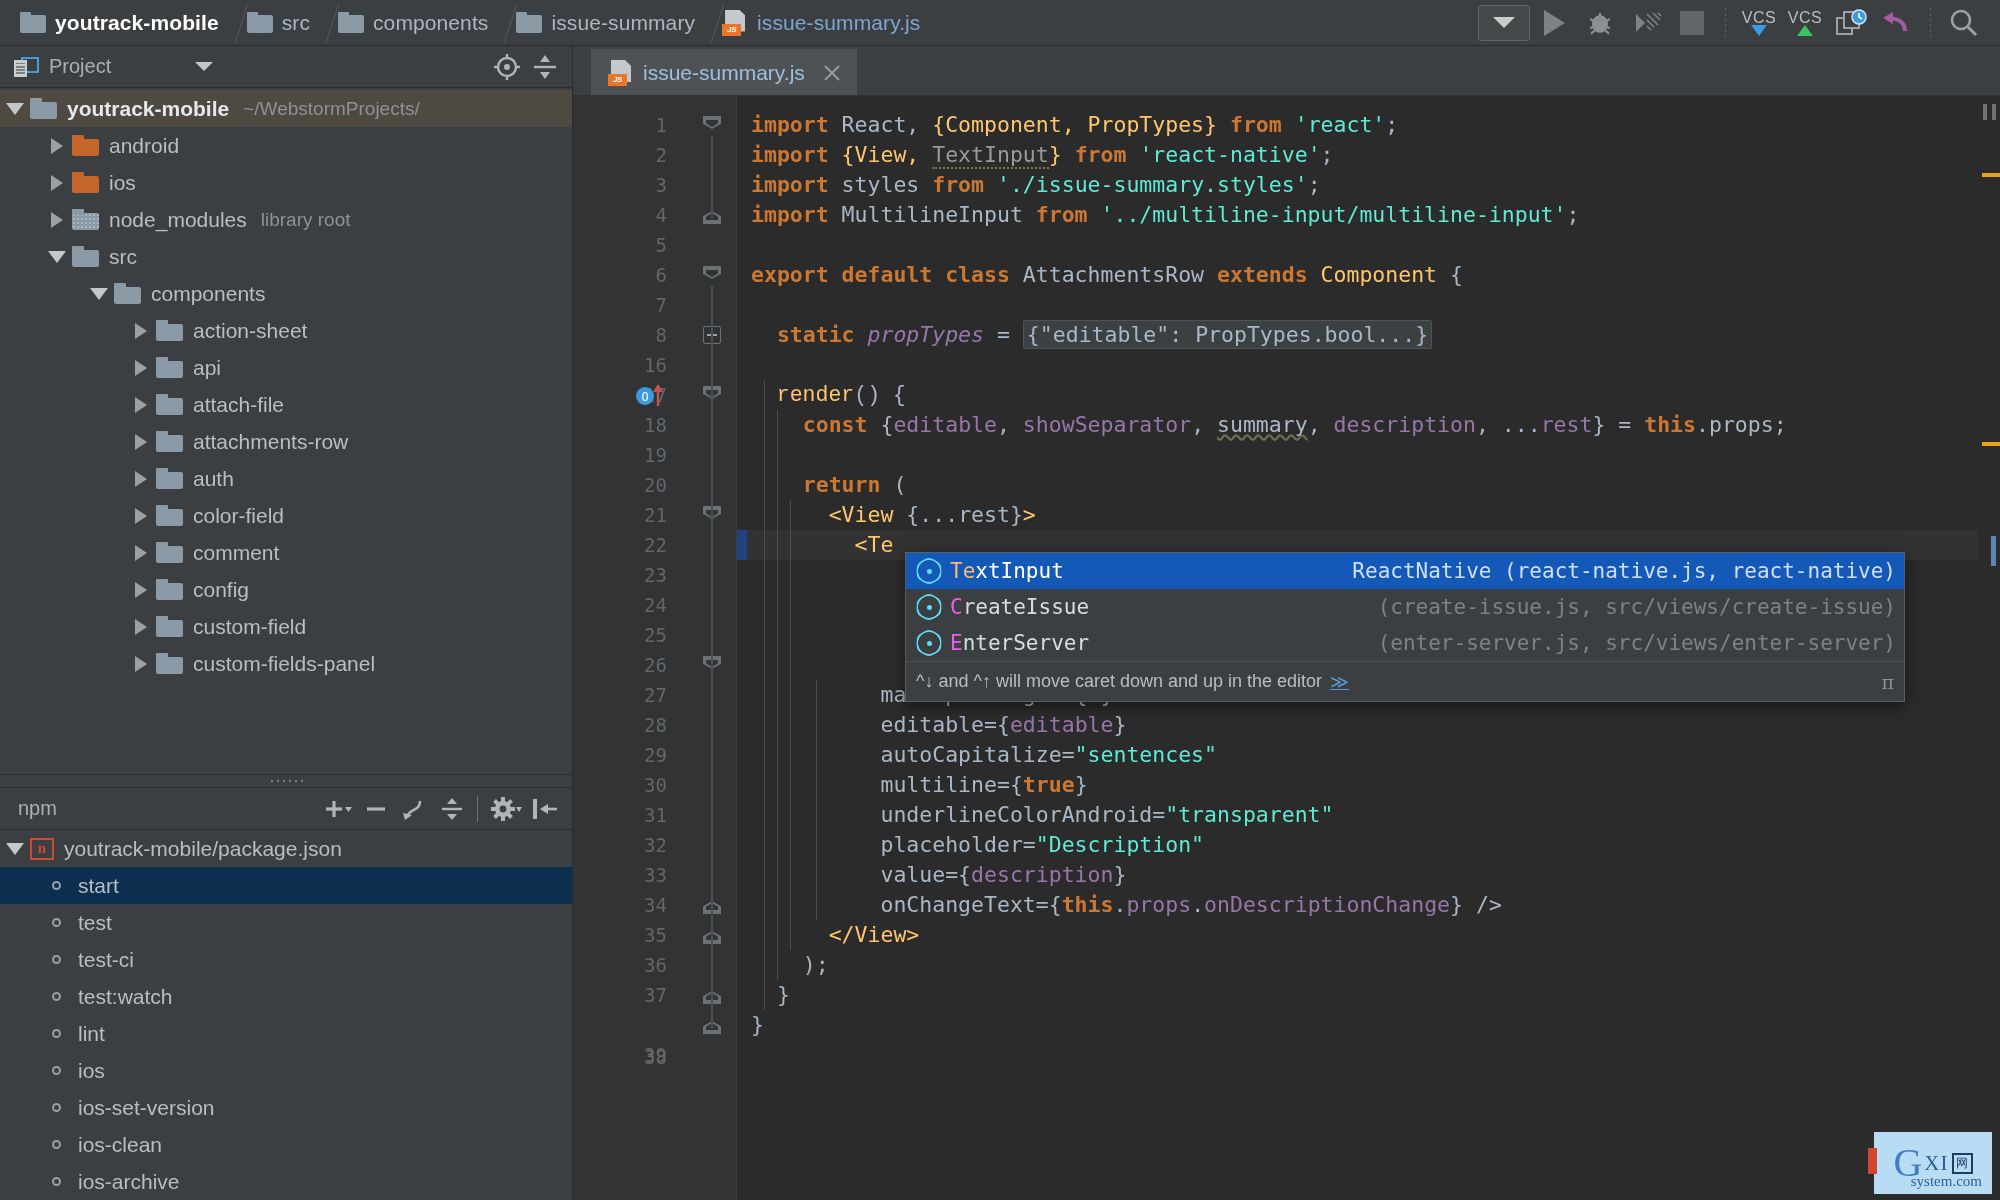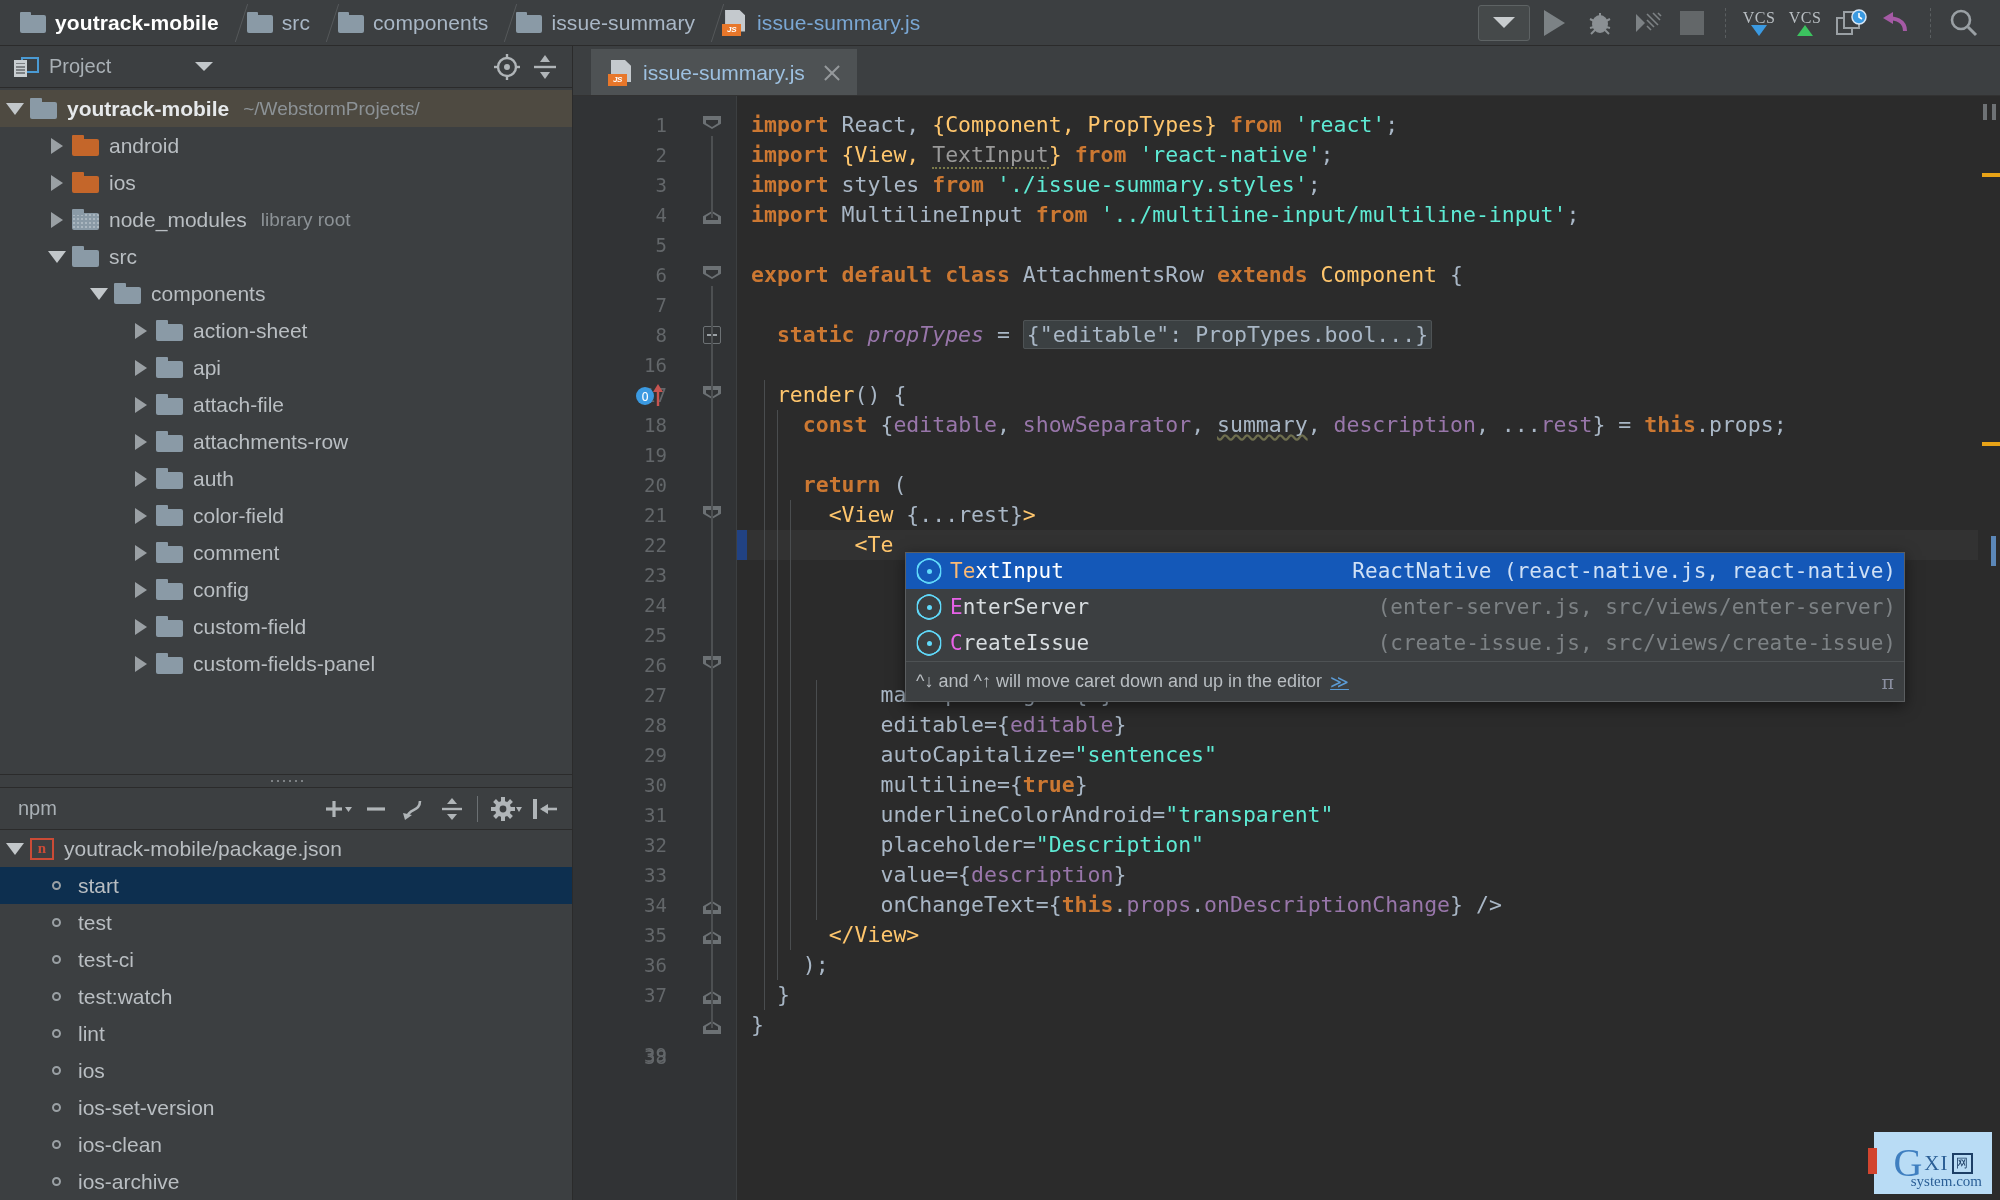--- a/index.html
+++ b/index.html
@@ -25,21 +25,21 @@
   .ficon::after { content:""; position:absolute; left:0; top:0px; width:11px; height:5px;
       background:#8a9aa6; border-radius:1px 1px 0 0; }
   .jsicon { width:24px; height:26px; margin-right:10px; position:relative; flex:0 0 24px; }
   .jsicon .pg { position:absolute; left:2px; top:0; width:20px; height:22px; background:#c4c9cd;
       clip-path:polygon(0 0,70% 0,100% 26%,100% 100%,0 100%); }
   .jsicon .cn { position:absolute; left:-1px; bottom:0px; width:19px; height:12px; background:#e8772a;
       color:#fff; font-size:8px; font-weight:bold; line-height:12px; text-align:center; letter-spacing:-0.3px; }
 
   .navtools { display:flex; align-items:center; padding-right:14px; gap:2px; }
   .tbtn { width:44px; height:36px; display:flex; align-items:center; justify-content:center;
-          border-radius:3px; position:relative;font-family:Liberation Serif, serif; }
+          border-radius:3px; position:relative; }
   .tbtn.framed { border:1px solid #5e6364; background:#45494a; width:52px; }
   .tri-dn { width:0;height:0;border-left:11px solid transparent;border-right:11px solid transparent;
             border-top:11px solid #c8ccce; }
   .tri-rt { width:0;height:0;border-top:13px solid transparent;border-bottom:13px solid transparent;
             border-left:21px solid #7c8285; }
   .vsep { width:1px; height:30px; margin:0 9px; border-left:1px dashed #5a5e60; }
   .vcsb { display:flex; flex-direction:column; align-items:center; justify-content:center; width:44px; }
   .vcsb .vt { font-size:16px; color:#b8bec2; line-height:15px; letter-spacing:0.5px; }
   .arw { width:0;height:0; }
   .arw.dn { border-left:8px solid transparent;border-right:8px solid transparent;border-top:11px solid #3b9ae1; }
@@ -660,21 +660,21 @@
             <div class="selbox" style="left: 0px; width: 10px; height: 30px; top: 434px;"></div>
             <div class="cl code" style="top: 14px;"><span class="kw">import</span><span class="plain"> React, </span><span class="yel">{Component, PropTypes}</span><span class="plain"> </span><span class="kw">from</span><span class="plain"> </span><span class="str">'react'</span><span class="plain">;</span></div>
             <div class="cl code" style="top: 44px;"><span class="kw">import</span><span class="yel"> {</span><span class="yel">View</span><span class="yel">, </span><span class="unused">TextInput</span><span class="yel">}</span><span class="plain"> </span><span class="kw">from</span><span class="plain"> </span><span class="str">'react-native'</span><span class="plain">;</span></div>
             <div class="cl code" style="top: 74px;"><span class="kw">import</span><span class="plain"> styles </span><span class="kw">from</span><span class="plain"> </span><span class="str">'./issue-summary.styles'</span><span class="plain">;</span></div>
             <div class="cl code" style="top: 104px;"><span class="kw">import</span><span class="plain"> MultilineInput </span><span class="kw">from</span><span class="plain"> </span><span class="str">'../multiline-input/multiline-input'</span><span class="plain">;</span></div>
             <div class="cl code" style="top: 134px;"></div>
             <div class="cl code" style="top: 164px;"><span class="kw">export default class</span><span class="plain"> AttachmentsRow </span><span class="kw">extends</span><span class="plain"> </span><span class="yel">Component</span><span class="plain"> {</span></div>
             <div class="cl code" style="top: 194px;"></div>
             <div class="cl code" style="top: 224px;"><span class="plain">  </span><span class="kw">static</span><span class="plain"> </span><span class="puri">propTypes</span><span class="plain"> = </span><span class="fold">{"editable": PropTypes.bool...}</span></div>
             <div class="cl code" style="top: 254px;"></div>
-            <div class="cl code" style="top: 284px;"><span class="plain">  </span><span class="yel">render</span><span class="plain">() {</span></div>
+            <div class="cl code" style="top: 284px; font-family: Liberation Mono, monospace;"><span class="plain">  </span><span class="yel">render</span><span class="plain">() {</span></div>
             <div class="cl code" style="top: 314px;"><span class="plain">    </span><span class="kw">const</span><span class="plain"> {</span><span class="pur">editable</span><span class="plain">, </span><span class="pur">showSeparator</span><span class="plain">, </span><span class="wavy">summary</span><span class="plain">, </span><span class="pur">description</span><span class="plain">, ...</span><span class="pur">rest</span><span class="plain">} = </span><span class="kw">this</span><span class="plain">.props;</span></div>
             <div class="cl code" style="top: 344px;"></div>
             <div class="cl code" style="top: 374px;"><span class="plain">    </span><span class="kw">return</span><span class="plain"> (</span></div>
             <div class="cl code" style="top: 404px;"><span class="plain">      </span><span class="yel">&lt;View</span><span class="plain"> {...rest}</span><span class="yel">&gt;</span></div>
             <div class="cl code" style="top: 434px;"><span class="plain">        </span><span class="yel">&lt;Te</span></div>
             <div class="cl code" style="top: 464px;"></div>
             <div class="cl code" style="top: 494px;"></div>
             <div class="cl code" style="top: 524px;"></div>
             <div class="cl code" style="top: 554px;"></div>
             <div class="cl code" style="top: 584px;"><span class="plain">          maxInputHeight=</span><span class="plain">{0}</span></div>
@@ -705,32 +705,32 @@
                 <span class="acname"><span class="mt">Te</span><span class="rs">xtInput</span></span>
                 <span class="acright">ReactNative (react-native.js, react-native)</span>
               </div>
               <div class="acrow">
                 <span class="acicon">
                   <i class="orb"></i>
                   <i class="orb a"></i>
                   <i class="orb b"></i>
                   <i class="nuc"></i>
                 </span>
-                <span class="acname"><span class="mt">E</span><span class="rs">nterServer</span></span>
-                <span class="acright">(enter-server.js, src/views/enter-server)</span>
+                <span class="acname"><span class="mt">C</span><span class="rs">reateIssue</span></span>
+                <span class="acright">(create-issue.js, src/views/create-issue)</span>
               </div>
               <div class="acrow">
                 <span class="acicon">
                   <i class="orb"></i>
                   <i class="orb a"></i>
                   <i class="orb b"></i>
                   <i class="nuc"></i>
                 </span>
-                <span class="acname"><span class="mt">C</span><span class="rs">reateIssue</span></span>
-                <span class="acright">(create-issue.js, src/views/create-issue)</span>
+                <span class="acname"><span class="mt">E</span><span class="rs">nterServer</span></span>
+                <span class="acright">(enter-server.js, src/views/enter-server)</span>
               </div>
               <div class="achint">
                 <span>^↓ and ^↑ will move caret down and up in the editor</span>
                 <span class="lnk">≫</span>
                 <span class="pi">π</span>
               </div>
             </div>
           </div>
       </div>
 

